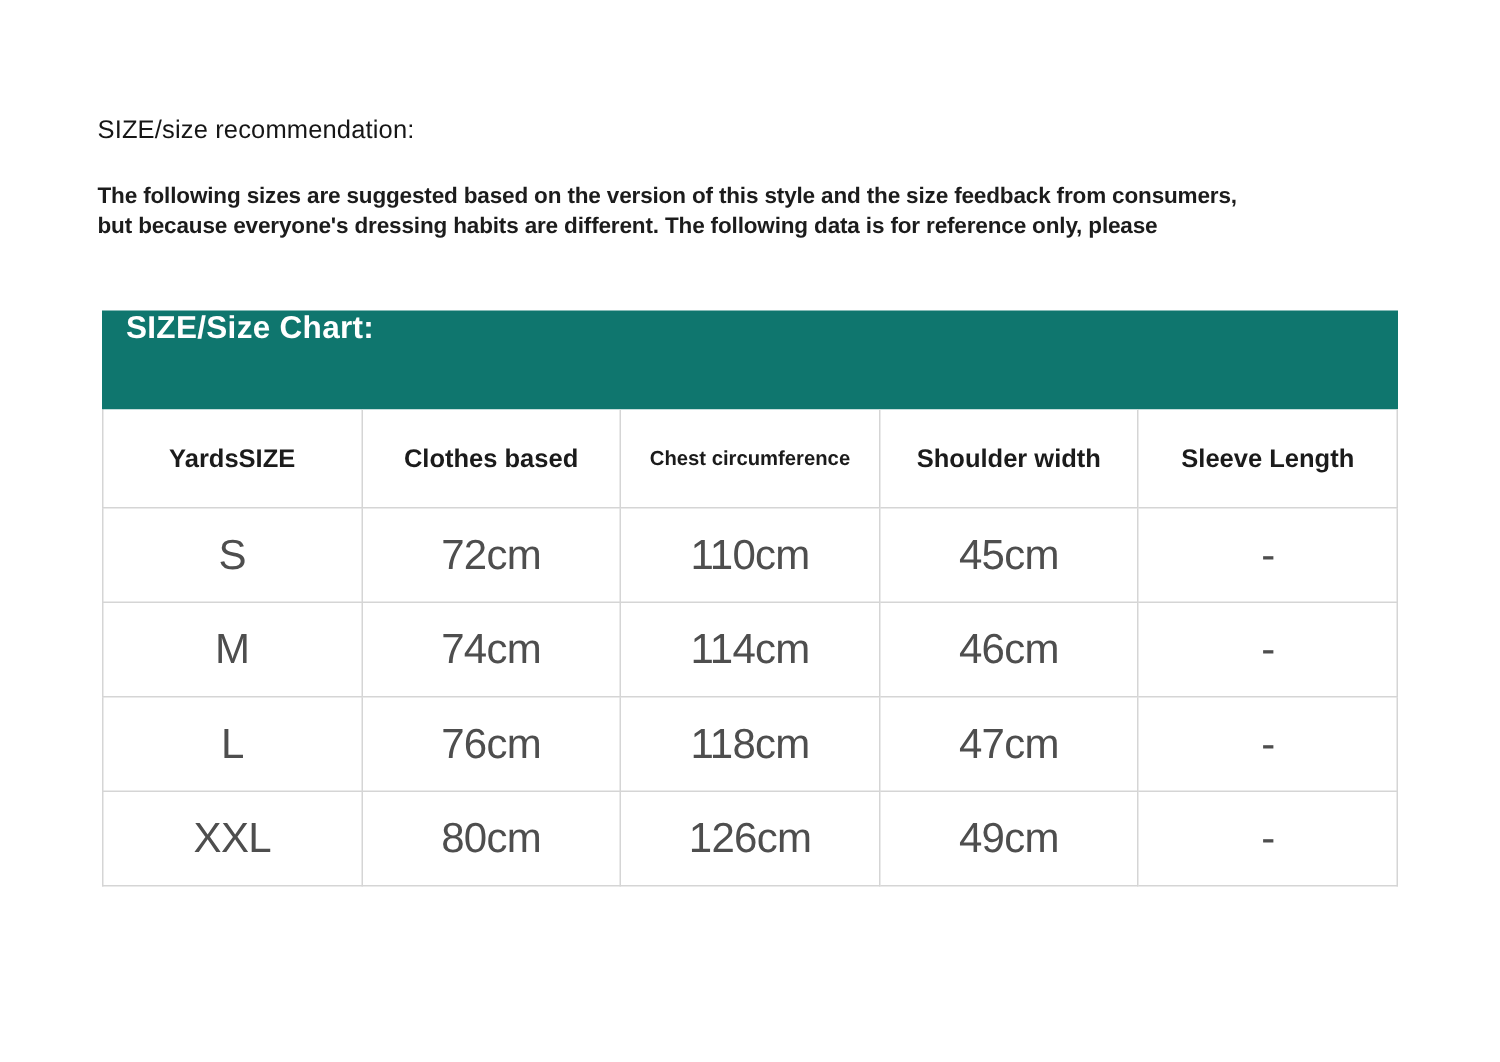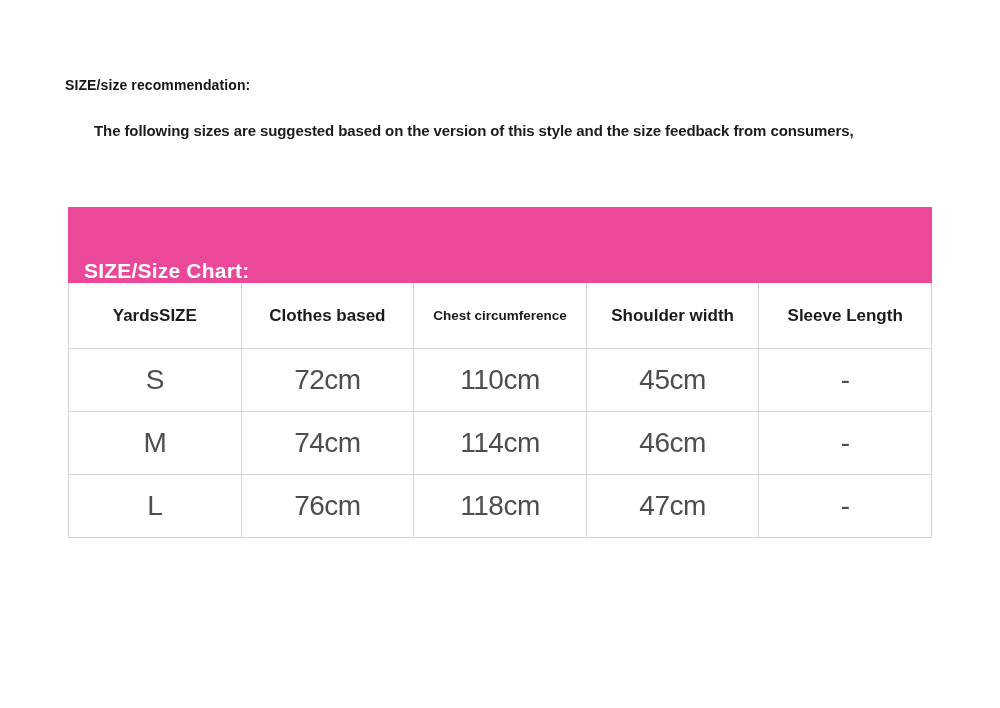--- a/index.html
+++ b/index.html
@@ -12,48 +12,47 @@
     position: relative;
     width: 1000px;
     height: 708px;
     background: #ffffff;
     overflow: hidden;
   }
   .main-title {
     position: absolute;
     left: 65px;
     top: 77px;
-    font-size: 14px;
-    font-weight: bold;
+    font-size: 17px;
+    font-weight: normal;
     color: #161616;
     letter-spacing: 0.1px;
   }
   .description {
     position: absolute;
     left: 65px;
     top: 121px;
     width: 900px;
     font-size: 15px;
     font-weight: bold;
     color: #1c1c1c;
     line-height: 19.5px;
     letter-spacing: -0.1px;
-    margin-left: 29px;
   }
   .chart-wrap {
     position: absolute;
     left: 68px;
     top: 207px;
     width: 864px;
   }
   .chart-header {
-    height: 76px;
-    background: #ec4899;
+    height: 66px;
+    background: #0f766e;
     display: flex;
-    align-items: flex-end;
+    align-items: flex-start;
     padding-left: 16px;
     box-sizing: border-box;
   }
   .chart-header-title {
     color: #ffffff;
     font-size: 21px;
     font-weight: bold;
     letter-spacing: 0.2px;
   }
   table.size-table {
@@ -93,20 +92,21 @@
 </style>
 </head>
 <body>
 
 <div class="page">
 
   <div class="main-title">SIZE/size recommendation:</div>
 
   <div class="description">
     <div>The following sizes are suggested based on the version of this style and the size feedback from consumers,</div>
+    <div>but because everyone's dressing habits are different. The following data is for reference only, please</div>
   </div>
 
   <div class="chart-wrap">
 
     <div class="chart-header">
       <span class="chart-header-title">SIZE/Size Chart:</span>
     </div>
 
     <table class="size-table">
       <thead>
@@ -133,18 +133,25 @@
             <td>46cm</td>
             <td>-</td>
           </tr>
           <tr>
             <td>L</td>
             <td>76cm</td>
             <td>118cm</td>
             <td>47cm</td>
             <td>-</td>
           </tr>
+          <tr>
+            <td>XXL</td>
+            <td>80cm</td>
+            <td>126cm</td>
+            <td>49cm</td>
+            <td>-</td>
+          </tr>
         </tbody>
     </table>
 
   </div>
 
 </div>
 
 </body></html>

